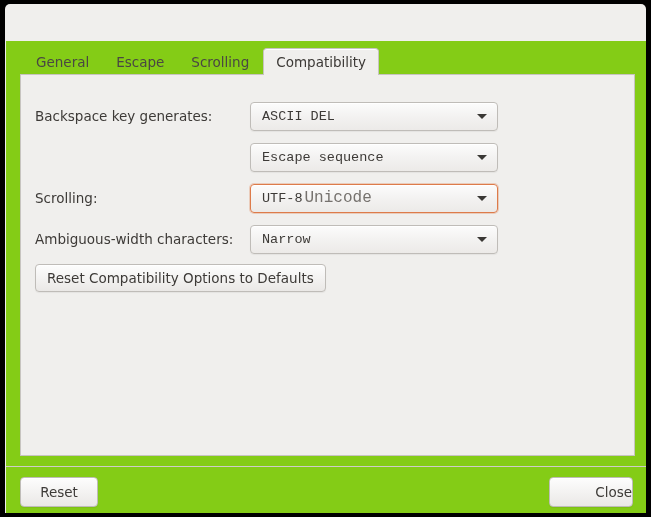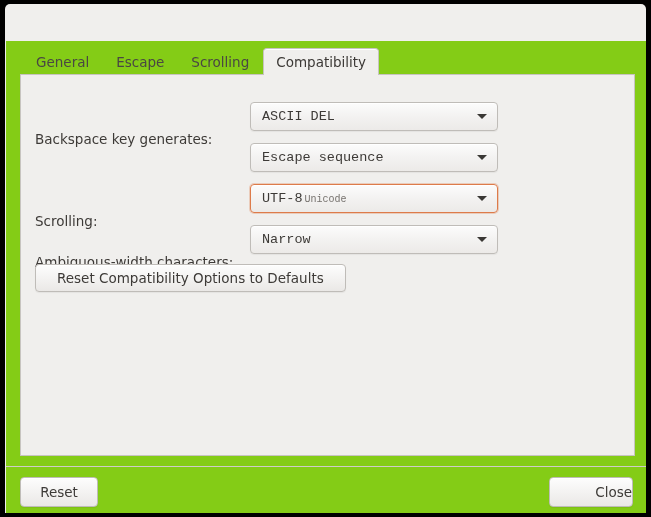--- a/index.html
+++ b/index.html
@@ -158,21 +158,20 @@
   }
   .row-label {
     position: absolute;
     left: 0;
     top: 0;
     height: 29px;
     line-height: 29px;
     font-size: 13.5px;
     color: #3d3a37;
     white-space: nowrap;
-    margin-top: 23px;
   }
 
   
   .combo {
     position: absolute;
     left: 215px;
     top: 0;
     width: 248px;
     height: 29px;
     background: linear-gradient(to bottom, #fcfcfc 0%, #f3f2f1 50%, #eceae8 100%);
@@ -191,21 +190,21 @@
     position: absolute;
     left: 11px;
     top: 0;
     height: 27px;
     line-height: 27px;
     font-size: 13.5px;
     color: #3d3a37;
     white-space: nowrap;
   }
   .combo-text .sub {
-    font-size: 10px;
+    font-size: 16px;
     color: #76726e;
     padding-left: 2px;
   }
   .combo-arrow {
     position: absolute;
     right: 10px;
     top: 11px;
     width: 0;
     height: 0;
     border-left: 5px solid transparent;
@@ -213,21 +212,21 @@
     border-top: 5px solid #3a3835;
   }
 
   
   .reset-btn {
     position: absolute;
     left: 14px;
     top: 189px;
     height: 28px;
     line-height: 26px;
-    padding: 0 21px;
+    padding: 0 11px;
     font-size: 13.5px;
     color: #3d3a37;
     background: linear-gradient(to bottom, #fdfdfd 0%, #f4f3f2 48%, #eae8e6 100%);
     border: 1px solid #bfbcb8;
     border-radius: 4px;
     box-sizing: border-box;
     cursor: pointer;
     white-space: nowrap;
     box-shadow: 0 1px 0 rgba(255,255,255,0.9) inset, 0 1px 1px rgba(0,0,0,0.05);
   }

